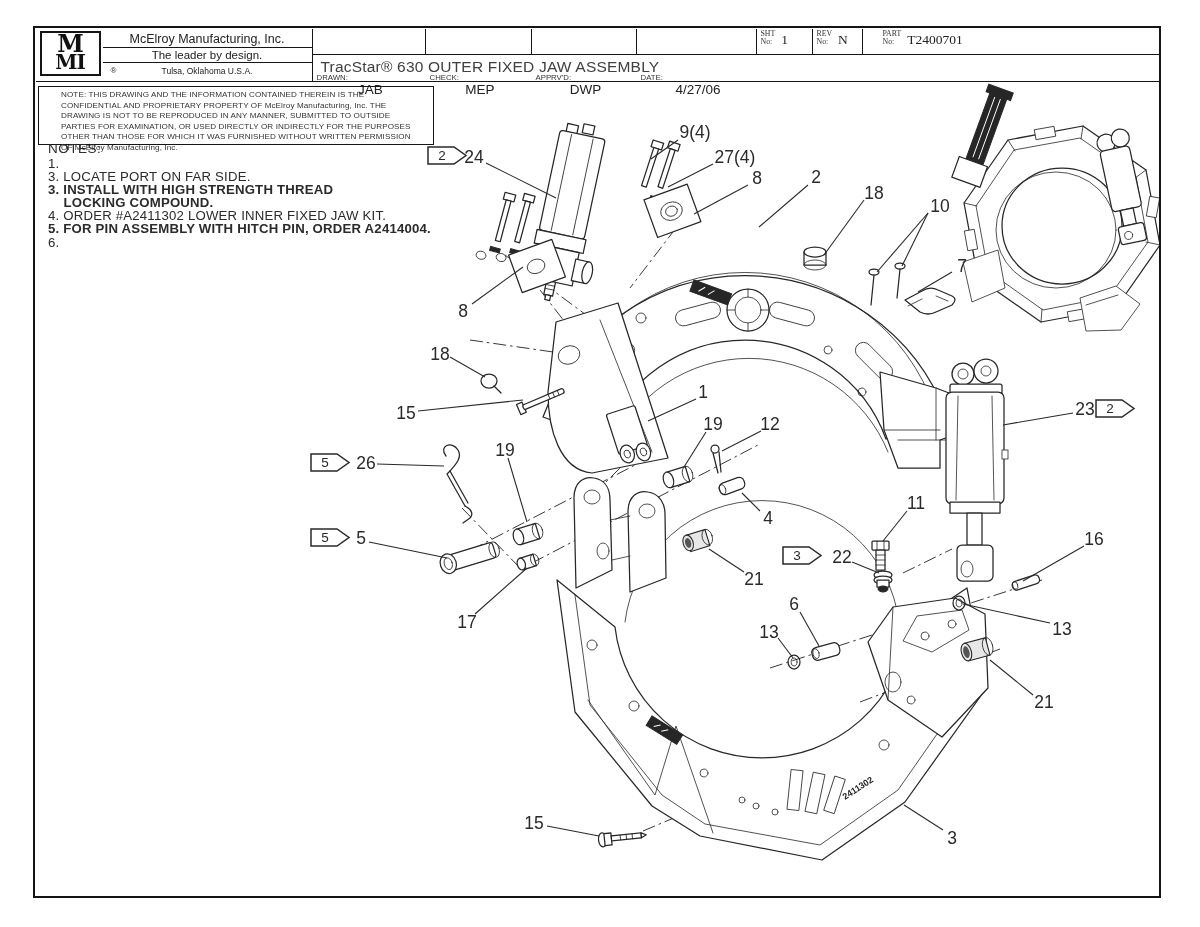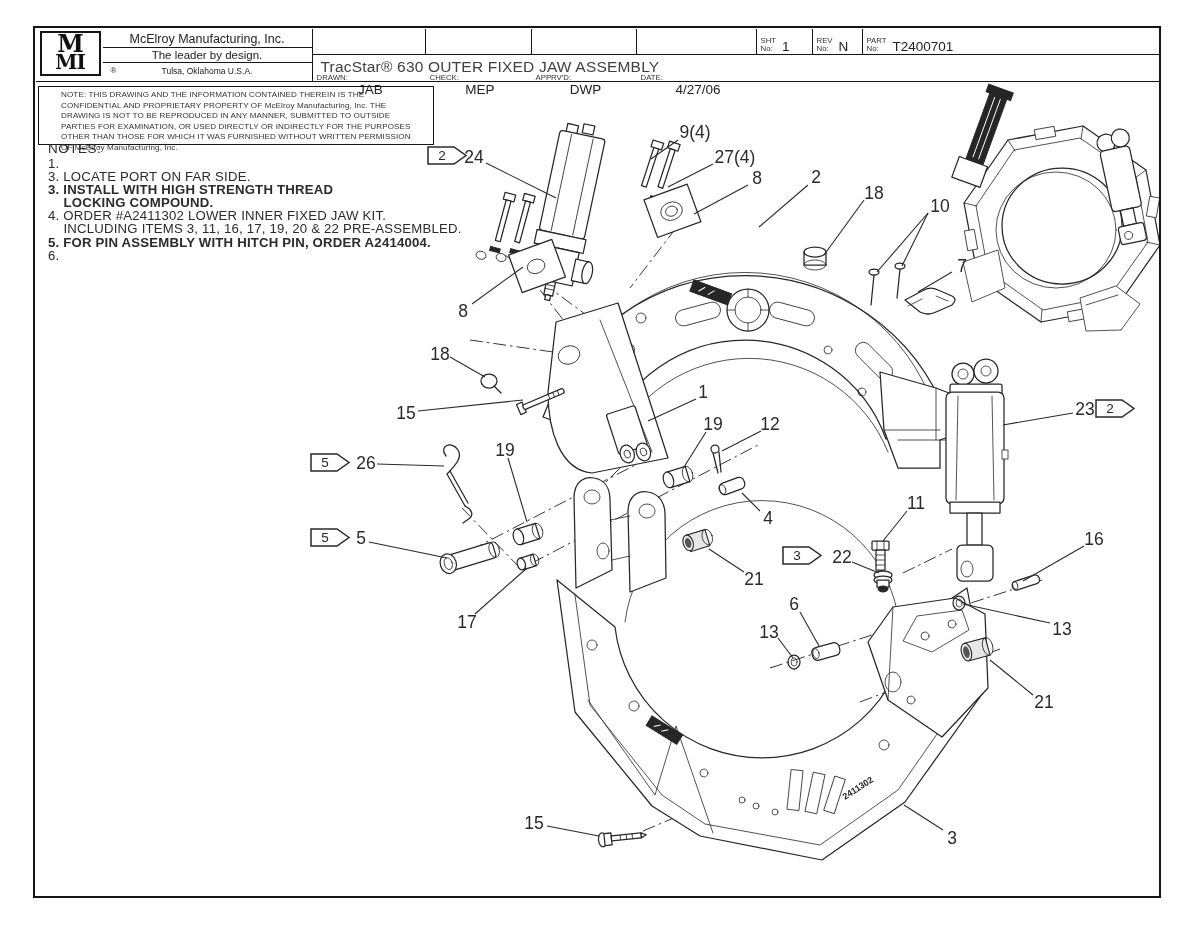--- a/index.html
+++ b/index.html
@@ -13,24 +13,24 @@
   .logo-box .l1{font-family:"DejaVu Serif",serif;font-weight:bold;font-size:24px;line-height:18px;letter-spacing:-1px;color:#111;}
   .logo-box .l2{font-family:"DejaVu Serif",serif;font-weight:bold;font-size:20px;line-height:18px;letter-spacing:-1px;color:#111;}
   .company{position:absolute;left:67px;top:0;width:210px;height:53px;border-right:1.6px solid #151515;box-sizing:border-box;}
   .company .row{box-sizing:border-box;text-align:center;}
   .company .r1{height:19px;border-bottom:1.2px solid #151515;font-size:12.5px;padding-top:3px;}
   .company .r2{height:15px;border-bottom:1.2px solid #151515;font-size:11.5px;padding-top:1px;}
   .company .r3{height:17px;font-size:8.5px;padding-top:3px;position:relative;}
   .company .regmark{position:absolute;left:8px;top:3px;font-size:8px;}
   .fields{position:absolute;left:277px;top:0;right:0;height:26px;display:flex;border-bottom:1.6px solid #151515;box-sizing:border-box;}
   .fcell{border-right:1.6px solid #151515;box-sizing:border-box;position:relative;padding:1px 0 0 4px;}
-  .fcell:last-child{border-right:none;}
+  .fcell:last-child{border-right:none;margin-left:16px;}
   .flabel{font-size:7.8px;line-height:8.2px;color:#333;margin-top:44px;}
   .fvalue{font-size:13.5px;color:#222;text-align:center;margin-top:0px;}
-  .fcell.two{display:flex;align-items:flex-end;}
+  .fcell.two{display:flex;align-items:flex-start;font-family:Liberation Serif, serif;}
   .fcell.two .lblcol{font-size:7.8px;line-height:8.4px;color:#333;margin-right:6px;}
   .fcell.two .fvalue{margin-top:2px;}
   .titlerow{position:absolute;left:277px;top:26px;right:0;height:25px;font-size:15.5px;letter-spacing:.2px;
             display:flex;align-items:center;padding-left:8px;color:#404040;}
   
   .notebox{position:absolute;left:38px;top:86px;width:396px;height:59px;border:1.6px solid #151515;box-sizing:border-box;
            padding:3px 22px;font-size:8.1px;line-height:10.6px;color:#333;letter-spacing:.1px;}
   
   .notes{position:absolute;left:48px;top:141px;}
   .notes .nh{font-size:13.5px;letter-spacing:.5px;margin-bottom:1px;color:#2b2b2b;}
@@ -528,18 +528,17 @@
 
   <div class="notebox">NOTE: THIS DRAWING AND THE INFORMATION CONTAINED THEREIN IS THE CONFIDENTIAL AND PROPRIETARY PROPERTY OF McElroy Manufacturing, Inc. THE DRAWING IS NOT TO BE REPRODUCED IN ANY MANNER, SUBMITTED TO OUTSIDE PARTIES FOR EXAMINATION, OR USED DIRECTLY OR INDIRECTLY FOR THE PURPOSES OTHER THAN THOSE FOR WHICH IT WAS FURNISHED WITHOUT WRITTEN PERMISSION OF McElroy Manufacturing, Inc.</div>
 
   <div class="notes" id="notes">
     <div class="nh">NOTES:</div>
   <div class="ni">1.</div>
       <div class="ni">3. LOCATE PORT ON FAR SIDE.</div>
       <div class="ni b">3. INSTALL WITH HIGH STRENGTH THREAD</div>
       <div class="ni b">    LOCKING COMPOUND.</div>
       <div class="ni">4. ORDER #A2411302 LOWER INNER FIXED JAW KIT.</div>
-      <div class="ni">    INCLUDING ITEMS 3, 11, 16, 17, 19, 20 &amp; 22 PRE-ASSEMBLED.</div>
       <div class="ni b">5. FOR PIN ASSEMBLY WITH HITCH PIN, ORDER A2414004.</div>
       <div class="ni">6.</div>
     </div>
 
 </div>
 
 </body></html>

